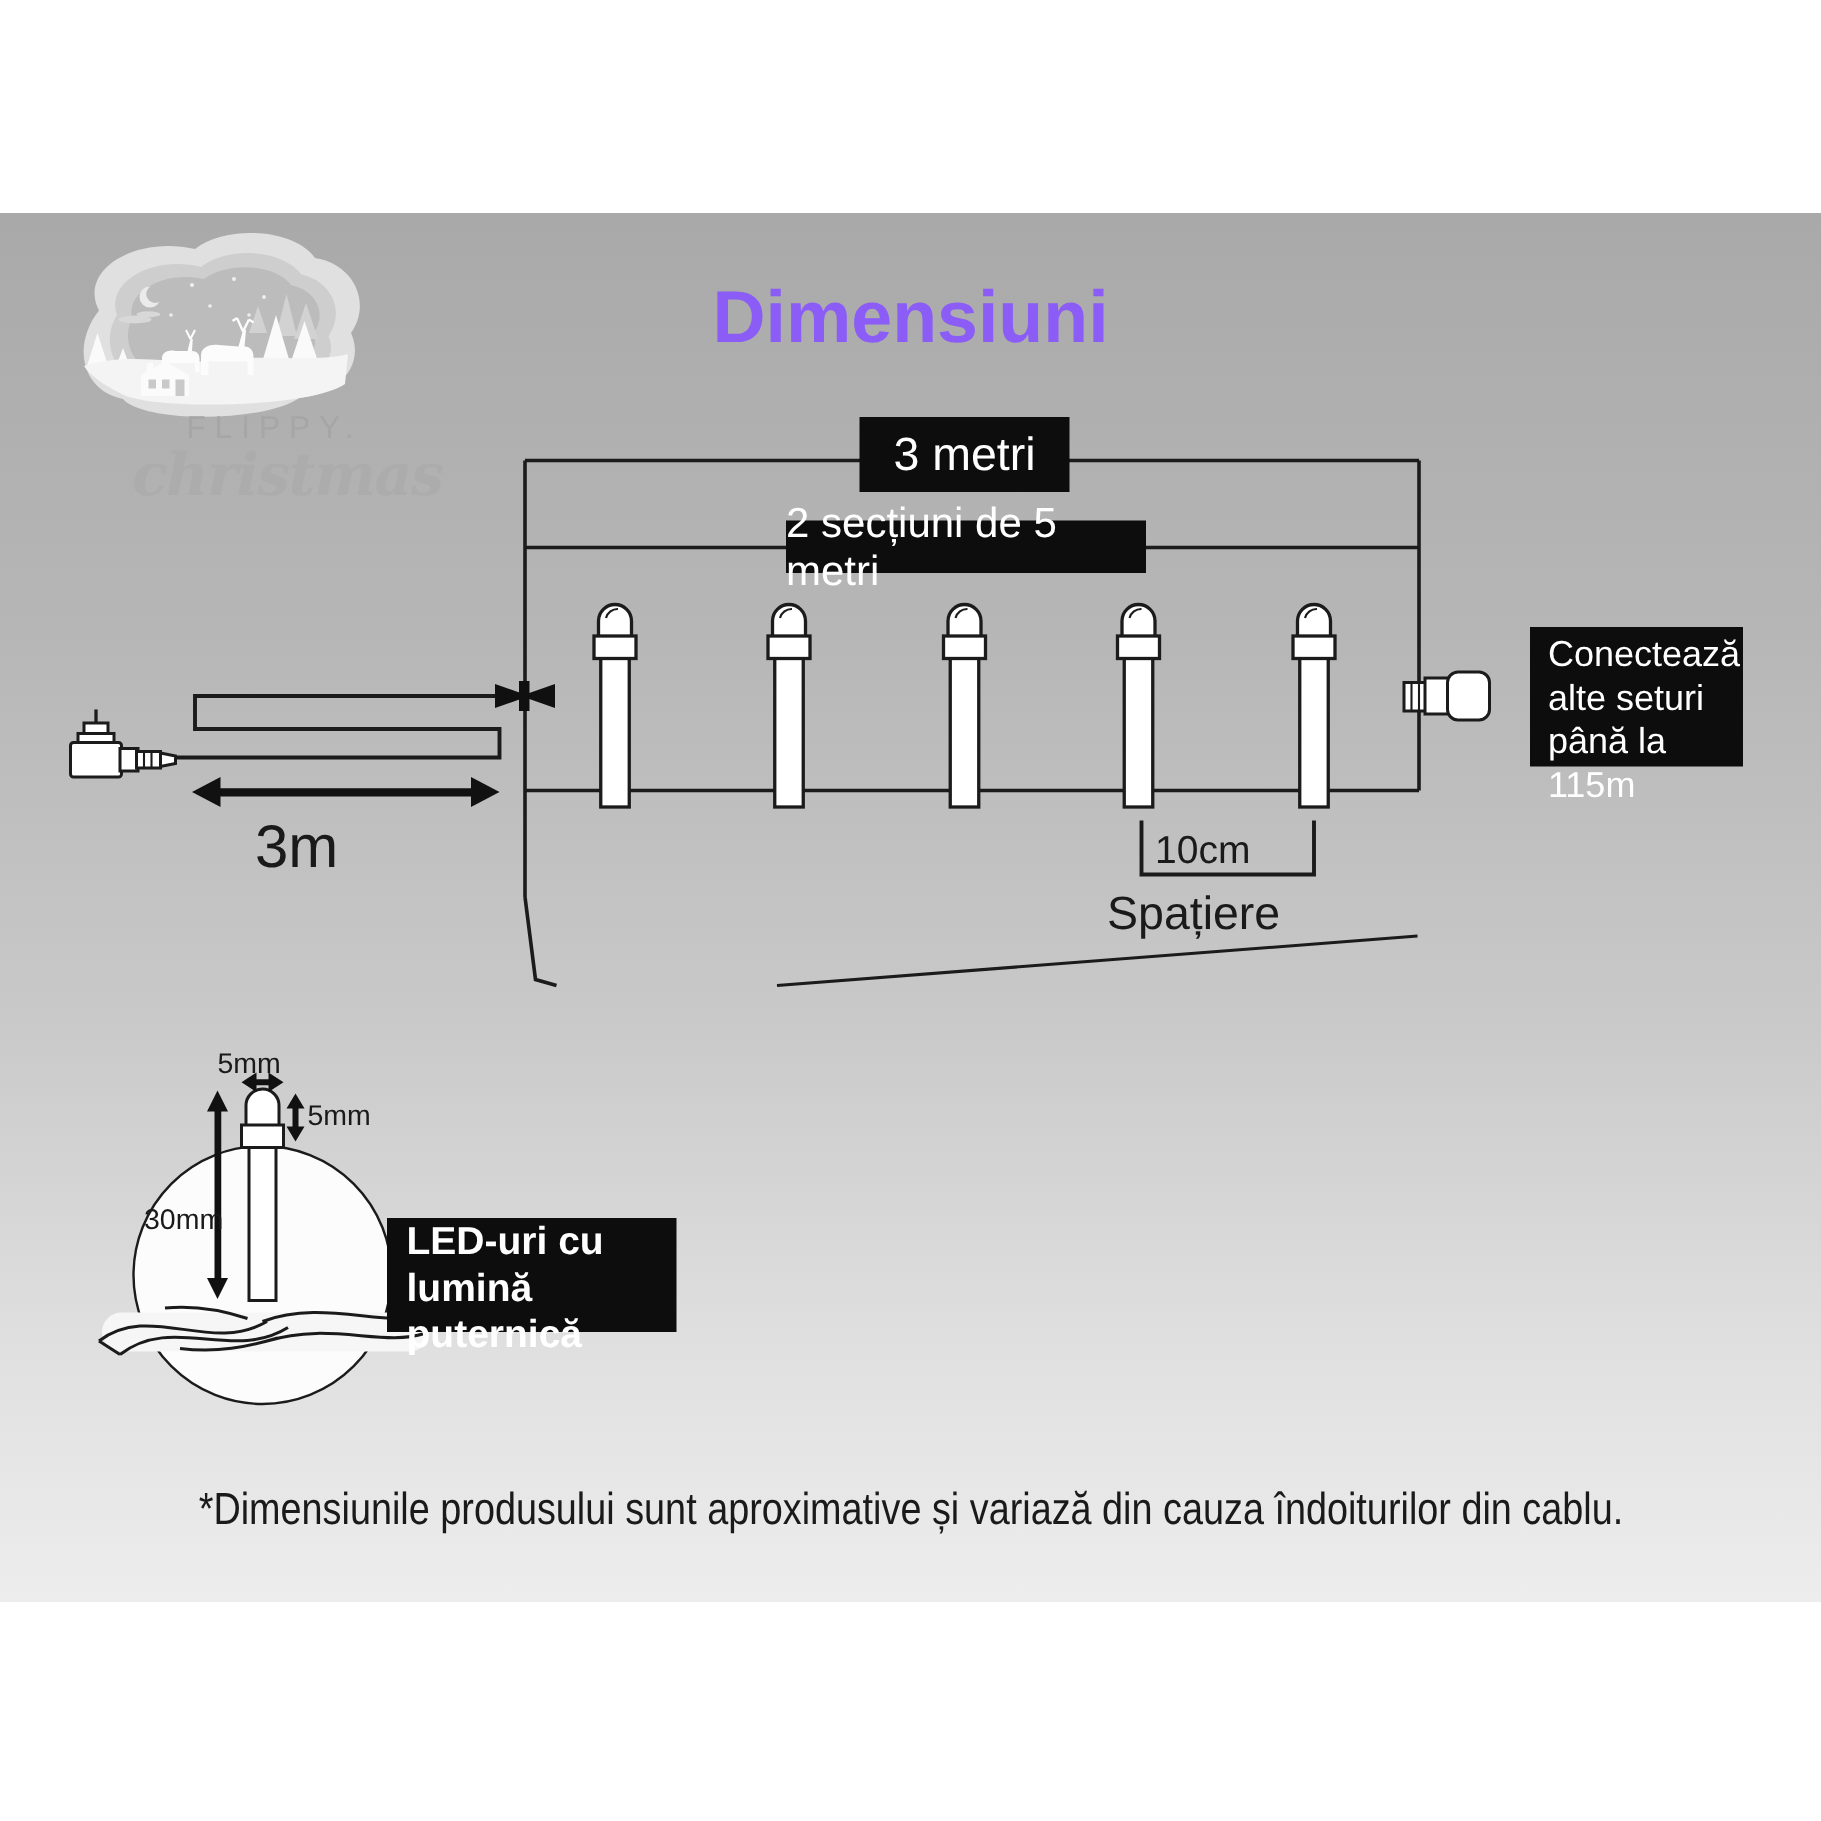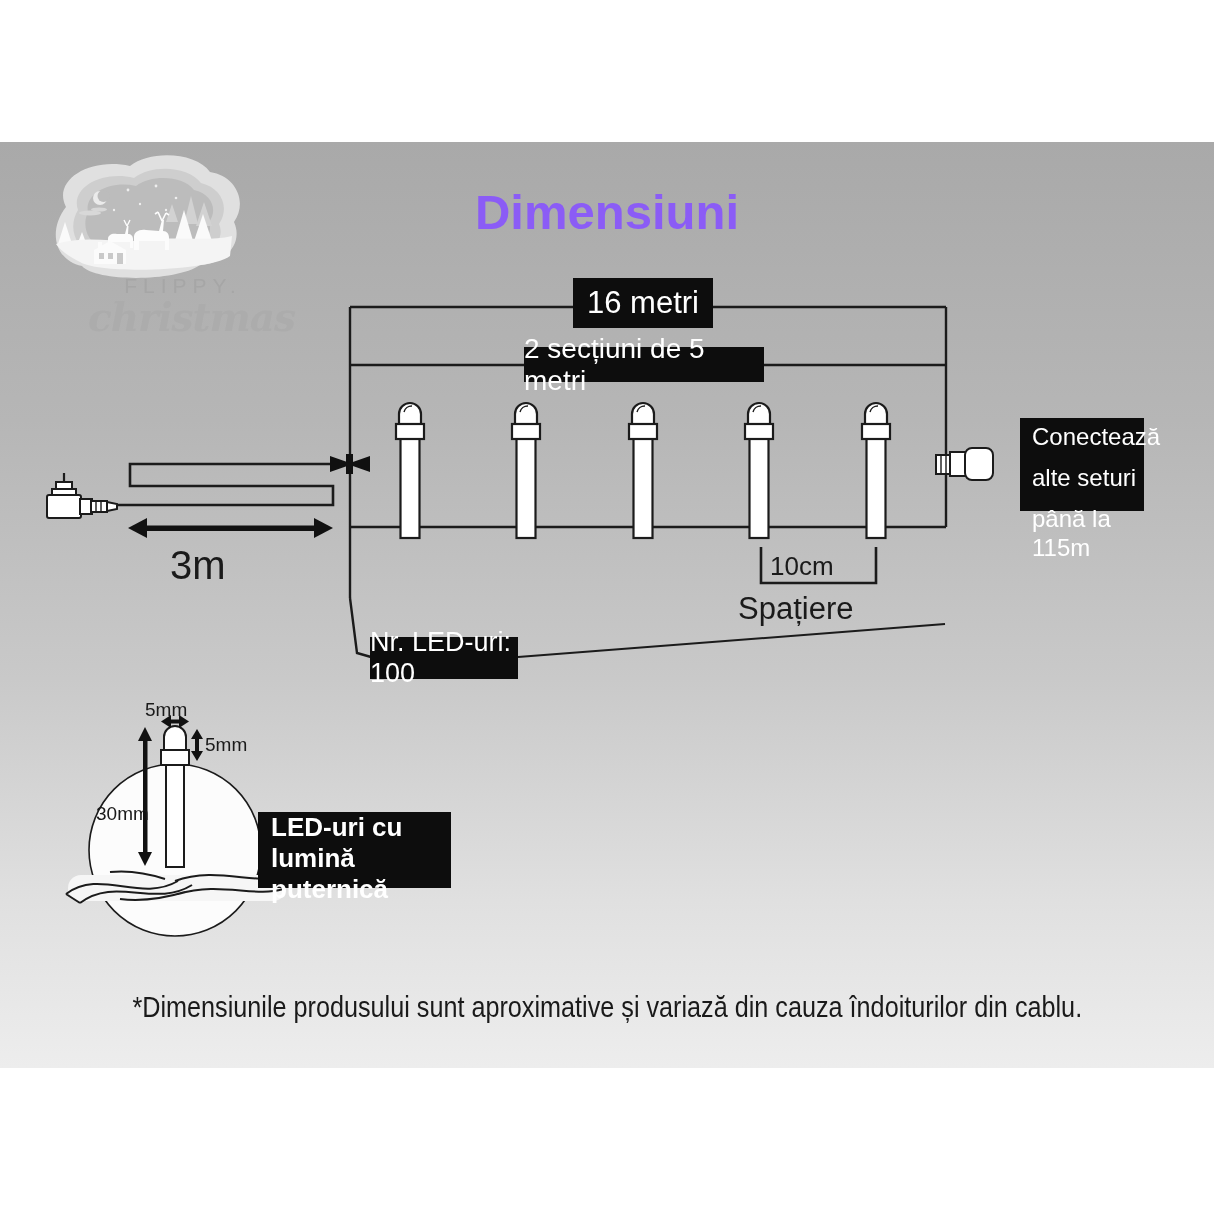--- a/index.html
+++ b/index.html
@@ -202,36 +202,33 @@
       </g>
     </g>
   </svg>
 
   <div class="logo-flippy">FLIPPY.</div>
   <div class="logo-christmas">christmas</div>
 
   <div class="page-title">Dimensiuni</div>
 
   <div class="lbl-box" style="left:573px;top:278px;width:140px;height:50px;font-size:31px;">
-    <span>16 metri</span>
+    <span>3 metri</span>
   </div>
 
   <div class="lbl-box" style="left:524px;top:347px;width:240px;height:35px;font-size:28px;">
     <span>2 secțiuni de 5 metri</span>
   </div>
 
-  <div class="lbl-box left" style="left:1020px;top:418px;width:124px;height:93px;font-size:24px;line-height:29px;padding-left:12px;box-sizing:border-box;padding-top:4px;gap:12px;">
+  <div class="lbl-box left" style="left:1020px;top:418px;width:142px;height:93px;font-size:24px;line-height:29px;padding-left:12px;box-sizing:border-box;padding-top:4px;">
     <span>Conectează</span>
     <span>alte seturi</span>
     <span>până la 115m</span>
   </div>
 
-  <div class="lbl-box" style="left:370px;top:637px;width:148px;height:42px;font-size:27px;">
-    <span>Nr. LED-uri: 100</span>
-  </div>
 
   <div class="lbl-box left" style="left:258px;top:812px;width:193px;height:76px;font-size:26px;line-height:31px;padding-left:13px;box-sizing:border-box;padding-top:0;font-weight:bold;">
     <span>LED-uri cu lumină</span>
     <span>puternică</span>
   </div>
 
   <div class="measure center" style="left:170px;top:543px;width:120px;font-size:40px;">3m</div>
 
   <div class="measure center" style="left:770px;top:551px;width:97px;font-size:26px;">10cm</div>
 

